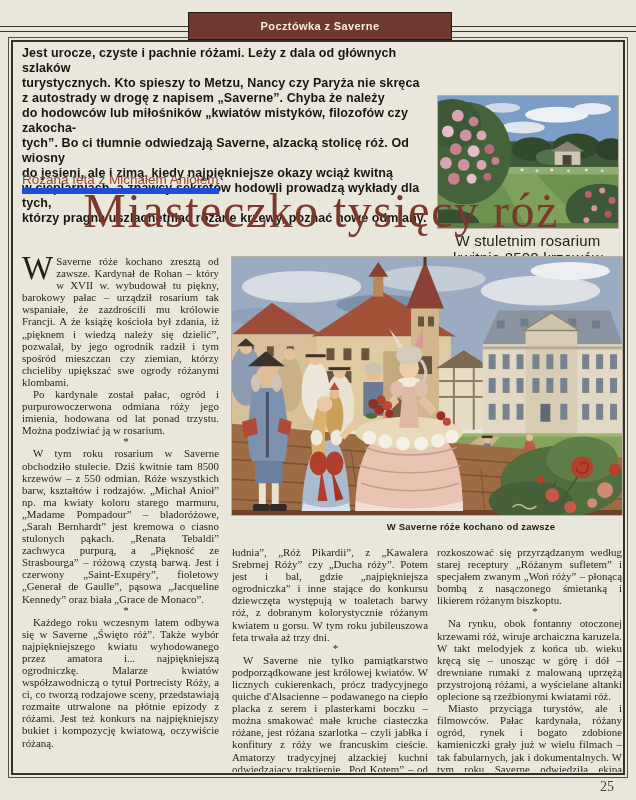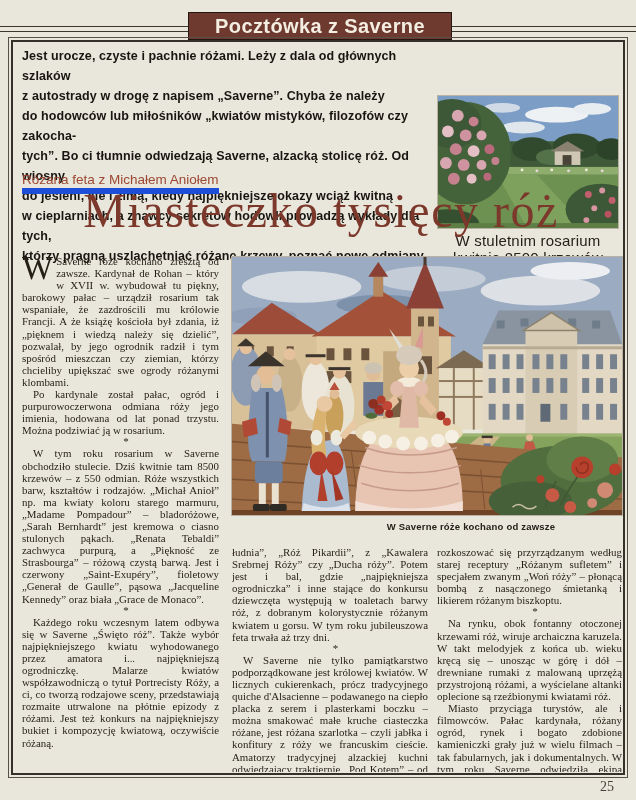--- a/index.html
+++ b/index.html
@@ -7,28 +7,28 @@
     width:636px;height:800px;position:relative;overflow:hidden;
     background:#e9e6dc;
     font-family:"Liberation Sans",sans-serif;
     color:#241e15;
   }
   
   .top-rule{position:absolute;left:0;top:26px;width:636px;height:6px;
     border-top:1px solid #3c362c;border-bottom:1px solid #3c362c;box-sizing:border-box;}
   .banner{position:absolute;left:188px;top:12px;width:264px;height:28px;
     background:#6e392f;border:1px solid #241712;box-sizing:border-box;
-    color:#f4eee2;font-weight:bold;font-size:20px;line-height:26px;text-align:center;letter-spacing:.4px;}
+    color:#f4eee2;font-weight:bold;font-size:11px;line-height:26px;text-align:center;letter-spacing:.4px;}
   
   .frame{position:absolute;left:8px;top:37px;width:620px;height:741px;box-sizing:border-box;
     border:1px solid #565046;padding:2px;}
   .frame-inner{width:100%;height:100%;box-sizing:border-box;border:2px solid #36302a;}
   
   .intro{position:absolute;left:22px;top:46px;width:416px;
-    font-weight:bold;font-size:12.5px;line-height:20px;color:#191510;letter-spacing:.1px;}
+    font-weight:bold;font-size:12.5px;line-height:15px;color:#191510;letter-spacing:.1px;}
   
   .kicker{position:absolute;left:22px;top:172px;font-size:13.5px;color:#9c4733;
     border-bottom:6px solid #1d4ed8;padding-bottom:1px;}
   .title{position:absolute;left:26px;top:183px;width:590px;white-space:nowrap;
     font-family:"Liberation Serif",serif;font-weight:normal;
     font-size:48px;letter-spacing:1.5px;color:#7b382b;text-align:center;}
   
   .photo{position:absolute;left:437px;top:95px;width:182px;height:134px;border:1px solid #b9b2a2;box-sizing:border-box;}
   .photo svg{display:block;width:100%;height:100%;}
   .photo-caption{position:absolute;left:437px;top:232px;width:182px;text-align:center;
@@ -57,20 +57,21 @@
 
 <div class="top-rule"></div>
 <div class="banner">Pocztówka z Saverne</div>
 
 <div class="frame">
   <div class="frame-inner"></div>
 </div>
 
 <div class="intro">
   <div>Jest urocze, czyste i pachnie różami. Leży z dala od głównych szlaków</div>
+  <div>turystycznych. Kto spieszy to Metzu, Nancy czy Paryża nie skręca</div>
   <div>z autostrady w drogę z napisem „Saverne”. Chyba że należy</div>
   <div>do hodowców lub miłośników „kwiatów mistyków, filozofów czy zakocha-</div>
   <div>tych”. Bo ci tłumnie odwiedzają Saverne, alzacką stolicę róż. Od wiosny</div>
   <div>do jesieni, ale i zimą, kiedy najpiękniejsze okazy wciąż kwitną</div>
   <div>w cieplarniach, a znawcy sekretów hodowli prowadzą wykłady dla tych,</div>
   <div>którzy pragną uszlachetniać różane krzewy, poznać nowe odmiany.</div>
 </div>
 
 <div class="photo">
   <svg viewBox="0 0 182 134" preserveAspectRatio="none">

